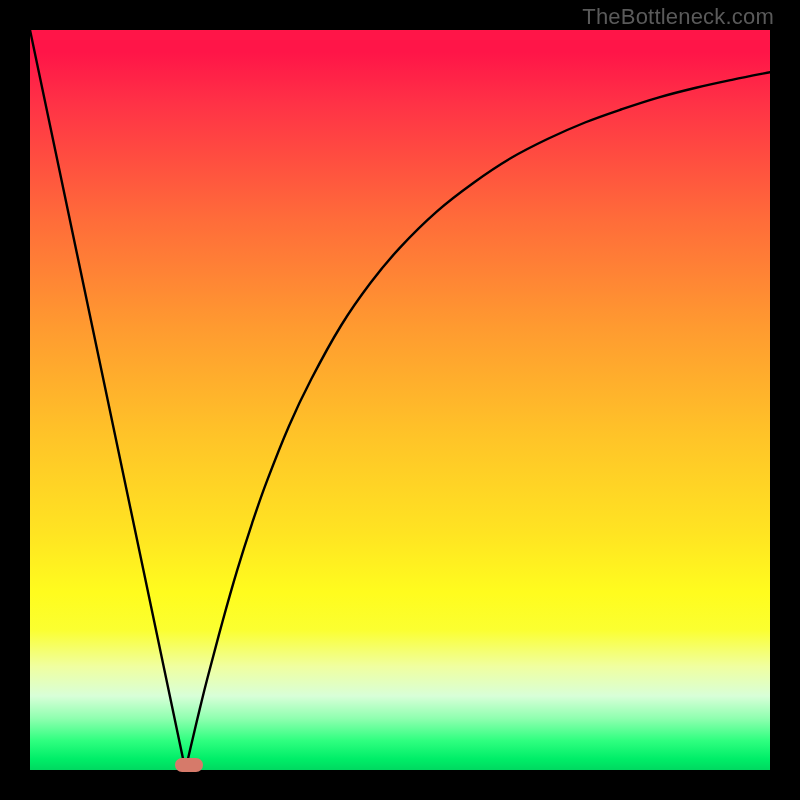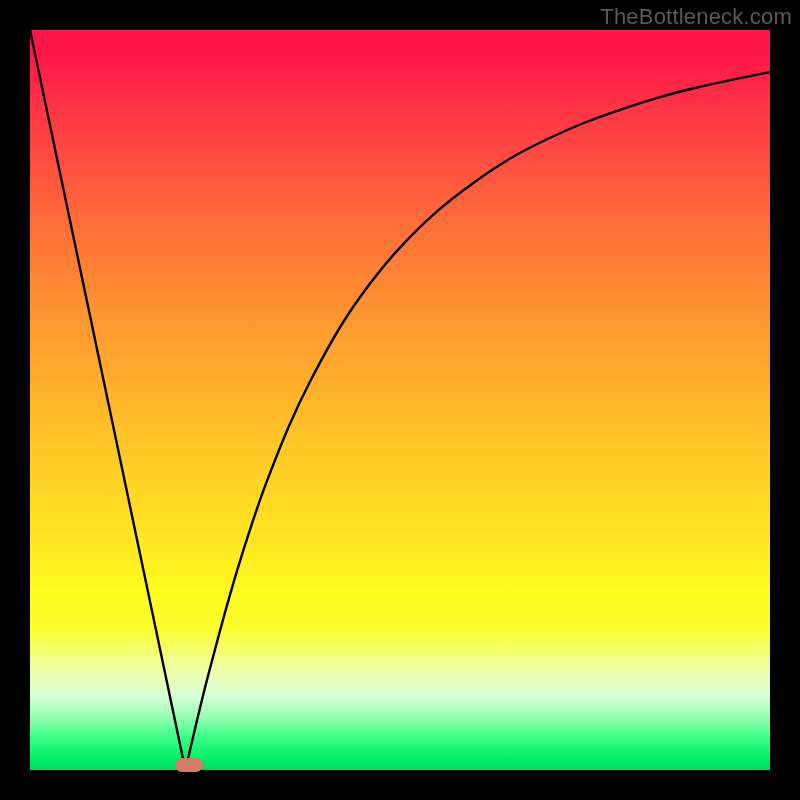--- a/index.html
+++ b/index.html
@@ -40,21 +40,21 @@
       #d8ffd8 90%,
       #90ffb0 93%,
       #30ff80 96%,
       #00ee68 98.5%,
       #00d860 100%
     );
   }
   .watermark {
     position: absolute;
     top: 4px;
-    right: 8px;
+    right: 26px;
     color: #5a5a5a;
     font-size: 22px;
     font-weight: 500;
     letter-spacing: 0.2px;
     z-index: 5;
   }
   .curve-svg {
     position: absolute;
     left: 0;
     top: 0;

